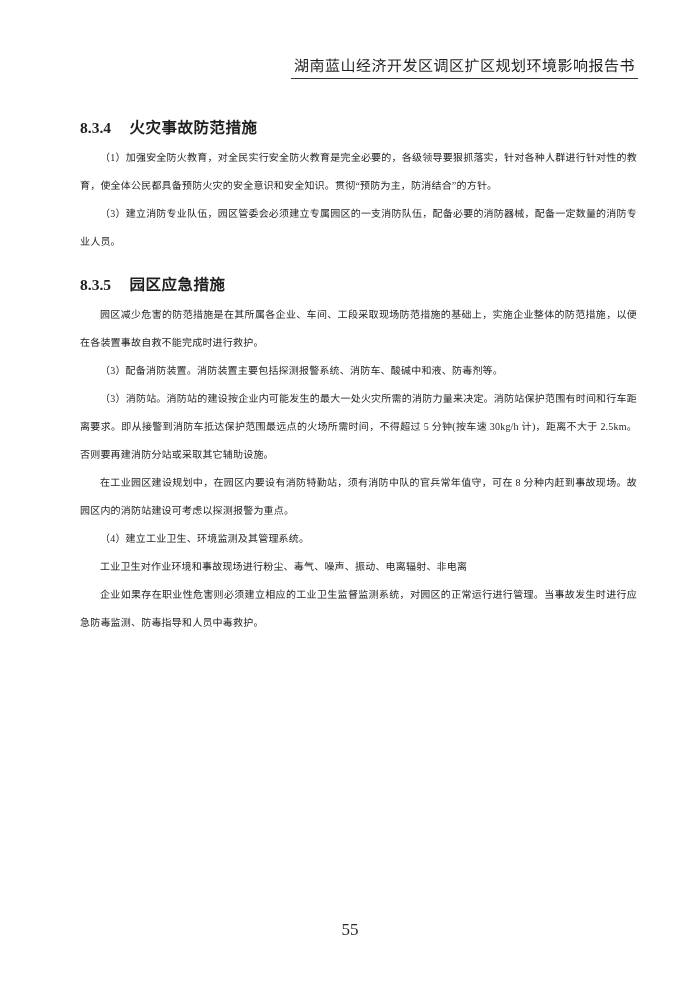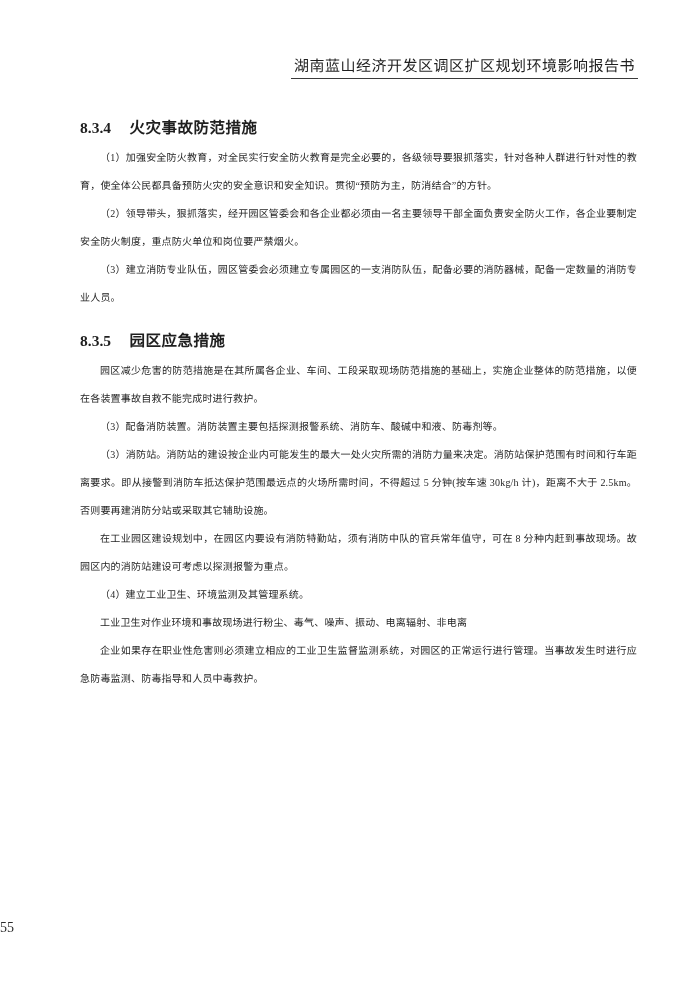--- a/index.html
+++ b/index.html
@@ -51,42 +51,41 @@
     text-justify: inter-ideograph;
     text-indent: 2em;
     letter-spacing: 0.2px;
   }
   
   .footer {
     position: absolute;
     top: 920px;
     left: 0;
     width: 100%;
-    text-align: left;
-    font-size: 14px;
+    text-align: center;
+    font-size: 17px;
     color: #2a2a2a;
   }
 </style>
 </head>
 <body>
 
 <div class="page">
 
   <div class="running-header">
     <span class="hdr-title">湖南蓝山经济开发区调区扩区规划环境影响报告书</span>
   </div>
 
   <div class="content">
 
     <h2 class="sec-heading">
       <span class="sec-num">8.3.4</span>
       <span class="sec-title">火灾事故防范措施</span>
     </h2>
     <p class="body-par">（1）加强安全防火教育，对全民实行安全防火教育是完全必要的，各级领导要狠抓落实，针对各种人群进行针对性的教育，使全体公民都具备预防火灾的安全意识和安全知识。贯彻“预防为主，防消结合”的方针。</p>
-    <p class="body-par">（2）领导带头，狠抓落实，经开园区管委会和各企业都必须由一名主要领导干部全面负责安全防火工作，各企业要制定安全防火制度，重点防火单位和岗位要严禁烟火。</p>
     <p class="body-par">（3）建立消防专业队伍，园区管委会必须建立专属园区的一支消防队伍，配备必要的消防器械，配备一定数量的消防专业人员。</p>
 
     <h2 class="sec-heading second">
       <span class="sec-num">8.3.5</span>
       <span class="sec-title">园区应急措施</span>
     </h2>
     <p class="body-par">园区减少危害的防范措施是在其所属各企业、车间、工段采取现场防范措施的基础上，实施企业整体的防范措施，以便在各装置事故自救不能完成时进行救护。</p>
     <p class="body-par">（3）配备消防装置。消防装置主要包括探测报警系统、消防车、酸碱中和液、防毒剂等。</p>
     <p class="body-par">（3）消防站。消防站的建设按企业内可能发生的最大一处火灾所需的消防力量来决定。消防站保护范围有时间和行车距离要求。即从接警到消防车抵达保护范围最远点的火场所需时间，不得超过 5 分钟(按车速 30kg/h 计)，距离不大于 2.5km。否则要再建消防分站或采取其它辅助设施。</p>
     <p class="body-par">在工业园区建设规划中，在园区内要设有消防特勤站，须有消防中队的官兵常年值守，可在 8 分种内赶到事故现场。故园区内的消防站建设可考虑以探测报警为重点。</p>

